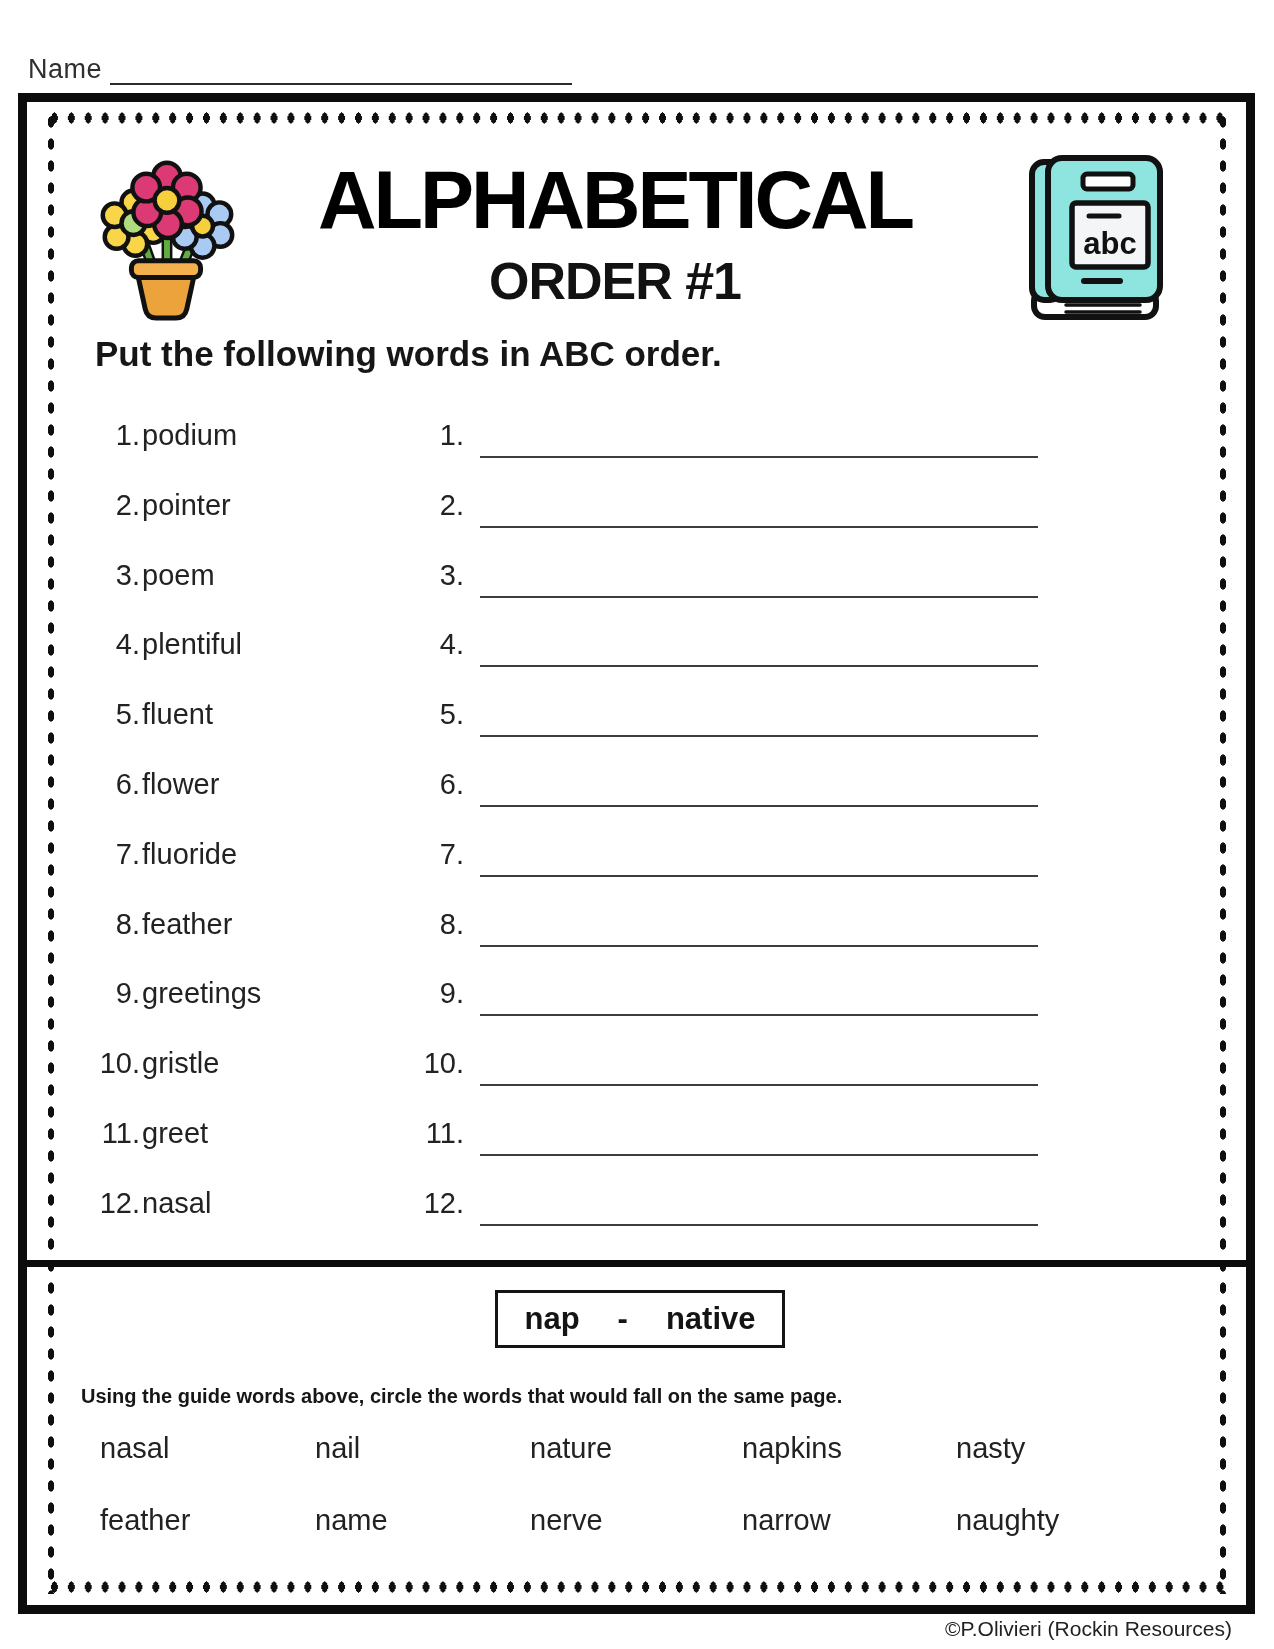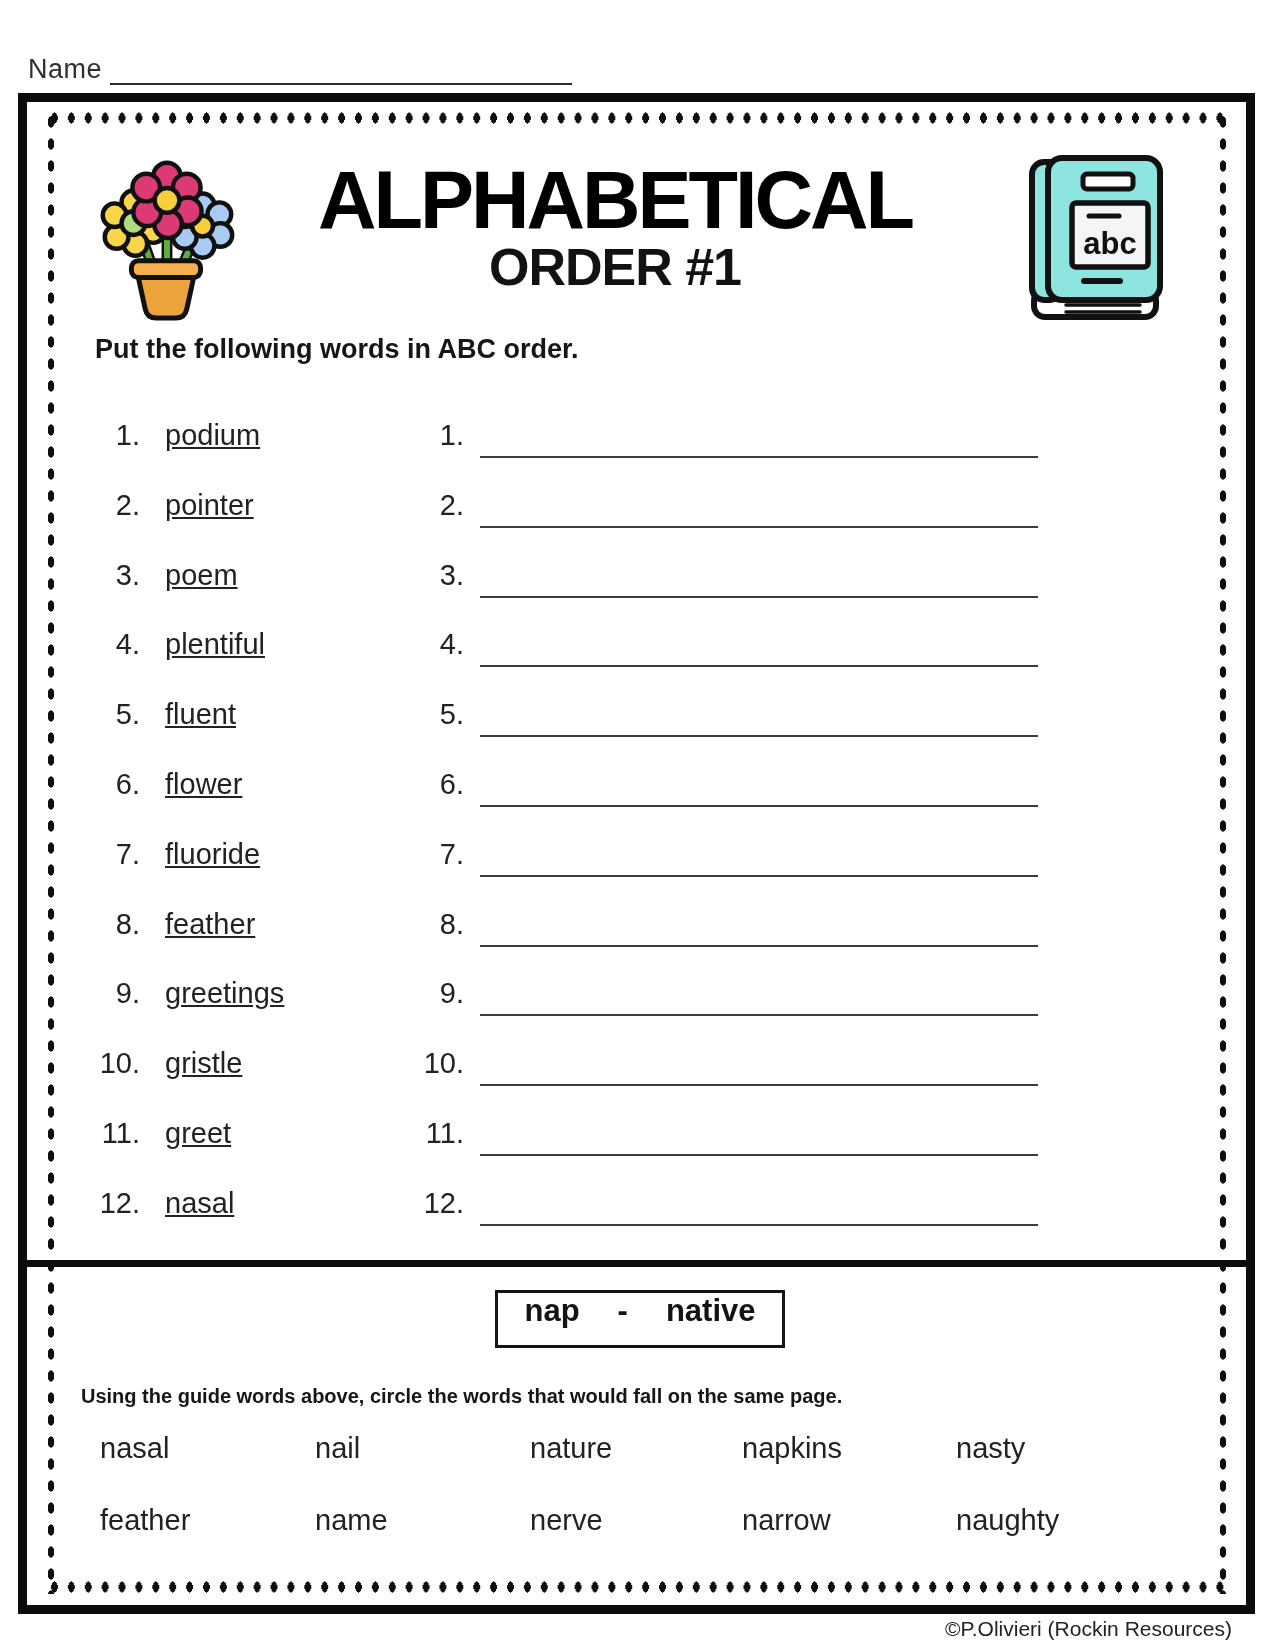--- a/index.html
+++ b/index.html
@@ -17,34 +17,34 @@
   .dots-top{left:46px;top:111px;width:1182px;}
   .dots-bottom{left:46px;top:1580px;width:1182px;}
   .dots-left{left:44px;top:111px;height:1483px;}
   .dots-right{left:1216px;top:111px;height:1483px;}
 
   
   .icon-flower{position:absolute;left:82px;top:146px;}
   .icon-book{position:absolute;left:1022px;top:150px;}
   .title-wrap{position:absolute;left:262px;top:160px;width:706px;text-align:center;}
   .title{font-size:81px;line-height:1;font-weight:bold;letter-spacing:-3px;color:#000000;}
-  .subtitle{font-size:52px;line-height:1;font-weight:bold;letter-spacing:-1px;color:#121212;margin-top:0;}
-
-  .instr1{position:absolute;left:95px;top:334px;font-size:27px;font-weight:bold;color:#161616;}
+  .subtitle{font-size:52px;line-height:1;font-weight:bold;letter-spacing:-1px;color:#121212;margin-top:14px;}
+
+  .instr1{position:absolute;left:95px;top:334px;font-size:35px;font-weight:bold;color:#161616;}
 
   
   .abc-row{position:absolute;left:0;width:1274px;height:42px;font-size:29px;line-height:36px;color:#222;}
   .abc-num{position:absolute;left:84px;width:56px;text-align:right;}
-  .abc-word{position:absolute;left:165px;text-decoration:underline;}
+  .abc-word{position:absolute;left:142px;}
   .ans-num{position:absolute;left:392px;width:72px;text-align:right;}
   .ans-blank{position:absolute;left:480px;width:558px;height:39px;border-bottom:2.5px solid #3d3d3d;}
 
   
   .divider{position:absolute;left:27px;top:1260px;width:1219px;height:7px;background:#0c0c0c;}
-  .guide-box{position:absolute;left:495px;top:1290px;width:290px;height:58px;border:3px solid #141414;box-sizing:border-box;display:flex;align-items:flex-start;justify-content:center;gap:38px;font-size:31px;font-weight:bold;color:#141414;background:#fff;}
+  .guide-box{position:absolute;left:495px;top:1290px;width:290px;height:58px;border:3px solid #141414;box-sizing:border-box;display:flex;align-items:center;justify-content:center;gap:38px;font-size:31px;font-weight:bold;color:#141414;background:#fff;}
   .instr2{position:absolute;left:81px;top:1385px;width:1080px;font-size:20px;font-weight:bold;color:#161616;}
   .circle-grid{position:absolute;left:100px;top:1432px;width:1090px;display:grid;grid-template-columns:215px 215px 212px 214px auto;row-gap:40px;font-size:29px;color:#222;}
   .circle-word{line-height:32px;}
 
   .footer{position:absolute;right:42px;top:1617px;font-size:21px;color:#222;}
 </style>
 </head>
 <body>
 
 <div class="name-row">

